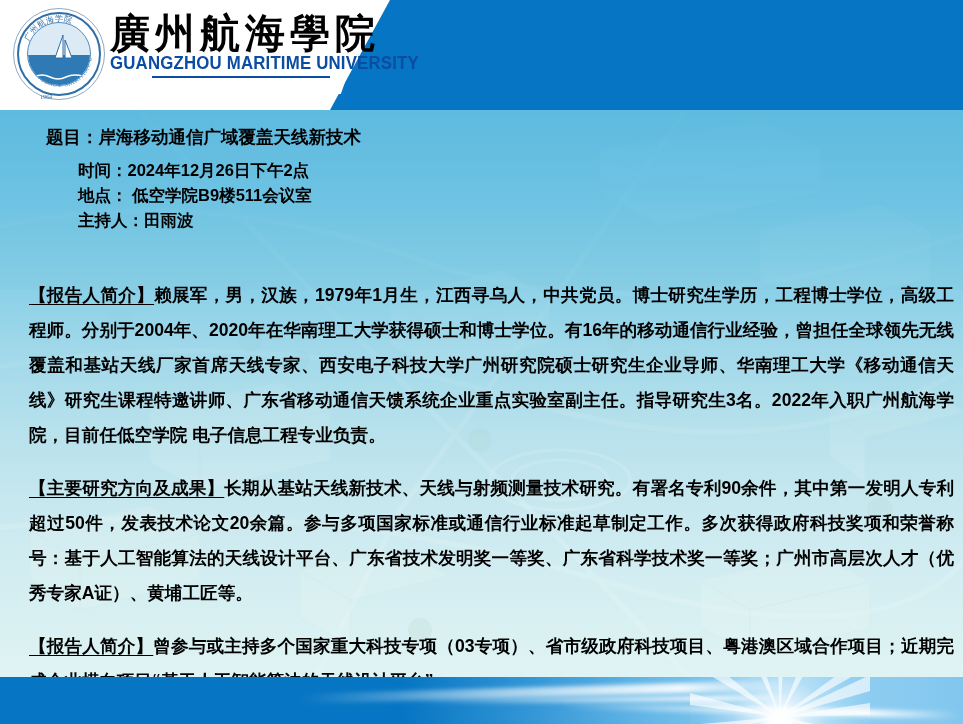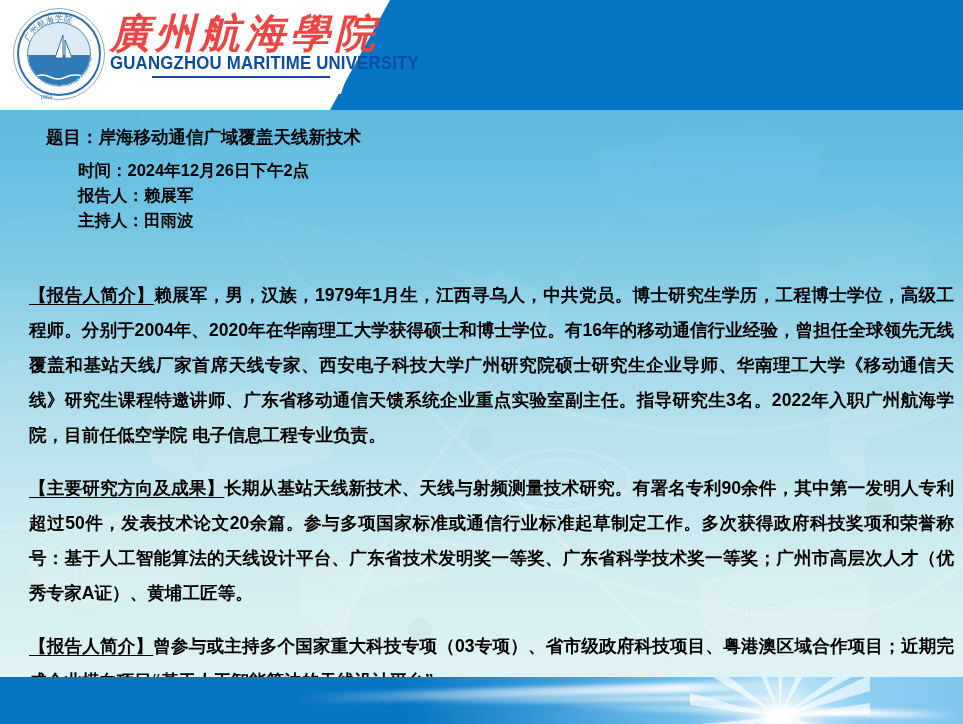--- a/index.html
+++ b/index.html
@@ -115,22 +115,21 @@
     fill: #2f6fa8;
     font-family: "Liberation Serif", serif;
   }
 
   .brand-cn {
     position: absolute;
     left: 110px; top: 6px;
     font-family: "Liberation Serif", serif;
     font-size: 40px;
     font-weight: bold;
-    font-style: italic;
-    color: #ef4444;
+    color: #000000;
     letter-spacing: 5px;
     white-space: nowrap;
   }
   .brand-en {
     position: absolute;
     left: 110px; top: 53px;
     font-family: "Liberation Sans", sans-serif;
     font-size: 17.5px;
     font-weight: bold;
     color: #0B4DA2;
@@ -389,21 +388,21 @@
         <circle cx="880" cy="400" r="13"></circle>
         <circle cx="120" cy="210" r="11"></circle>
         <circle cx="420" cy="520" r="12"></circle>
       </g>
     </svg>
     <div class="bg-tint"></div>
 
     <div class="info">
       <div class="info-title">题目：岸海移动通信广域覆盖天线新技术</div>
       <div class="info-row">时间：2024年12月26日下午2点</div>
-      <div class="info-row">报告人：赖展军</div>
+      <div class="info-row">地点： 低空学院B9楼511会议室</div>
       <div class="info-row">主持人：田雨波</div>
     </div>
 
     <div class="paras">
       <p class="para">
         <span class="lead">【报告人简介】</span><span>赖展军，男，汉族，1979年1月生，江西寻乌人，中共党员。博士研究生学历，工程博士学位，高级工程师。分别于2004年、2020年在华南理工大学获得硕士和博士学位。有16年的移动通信行业经验，曾担任全球领先无线覆盖和基站天线厂家首席天线专家、西安电子科技大学广州研究院硕士研究生企业导师、华南理工大学《移动通信天线》研究生课程特邀讲师、广东省移动通信天馈系统企业重点实验室副主任。指导研究生3名。2022年入职广州航海学院，目前任低空学院 电子信息工程专业负责。</span>
       </p>
       <p class="para">
         <span class="lead">【主要研究方向及成果】</span><span>长期从基站天线新技术、天线与射频测量技术研究。有署名专利90余件，其中第一发明人专利超过50件，发表技术论文20余篇。参与多项国家标准或通信行业标准起草制定工作。多次获得政府科技奖项和荣誉称号：基于人工智能算法的天线设计平台、广东省技术发明奖一等奖、广东省科学技术奖一等奖；广州市高层次人才（优秀专家A证）、黄埔工匠等。</span>
       </p>

